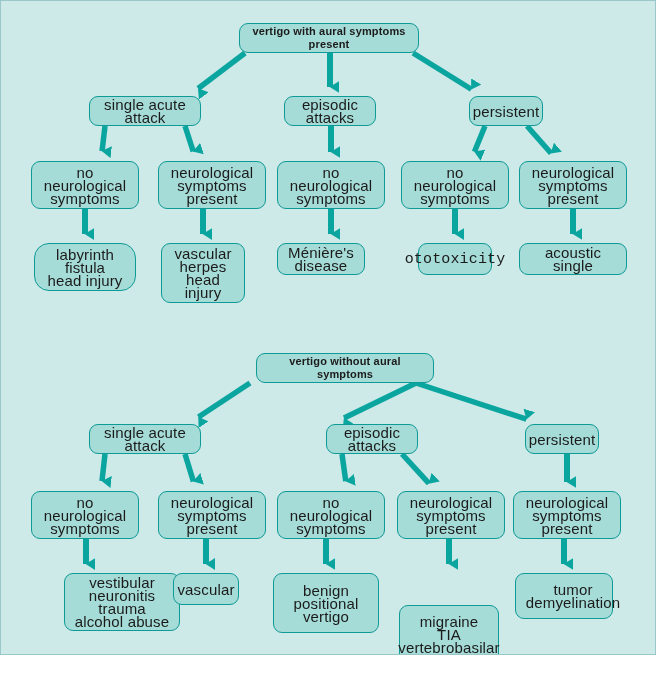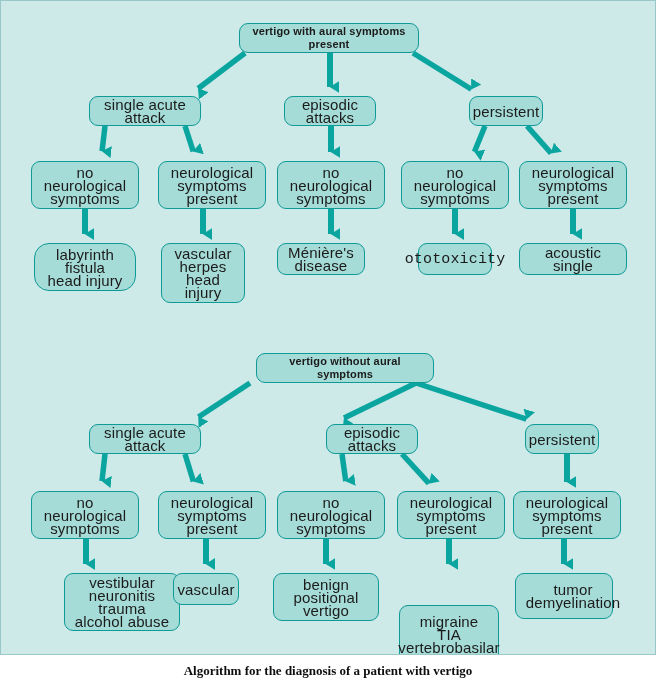--- a/index.html
+++ b/index.html
@@ -155,25 +155,24 @@
         <div class="node" style="left: 276px; top: 490px; width: 108px; height: 48px;">no neurological
 symptoms</div>
         <div class="node" style="left: 396px; top: 490px; width: 108px; height: 48px;">neurological
 symptoms present</div>
         <div class="node" style="left: 512px; top: 490px; width: 108px; height: 48px;">neurological
 symptoms present</div>
         <div class="node" style="left: 27px; top: 572px; width: 116px; height: 58px; margin-left: 36px;">vestibular neuronitis
 trauma
 alcohol abuse</div>
         <div class="node" style="left: 172px; top: 572px; width: 66px; height: 32px;">vascular</div>
-        <div class="node" style="left: 272px; top: 572px; width: 106px; height: 48px;">benign
+        <div class="node" style="left: 272px; top: 572px; width: 106px; height: 60px;">benign
 positional vertigo</div>
         <div class="node" style="left: 398px; top: 572px; width: 100px; height: 72px; margin-top: 32px;">migraine
 TIA
 vertebrobasilar
 insufficiency</div>
         <div class="node" style="left: 514px; top: 572px; width: 98px; height: 46px; padding-left: 24px;">tumor
 demyelination</div>
       </div>
   </div>
 
-  <div id="caption">Algorithm for the diagnosis of a patient with vertigo</div>
 </div>
 
 </body></html>

